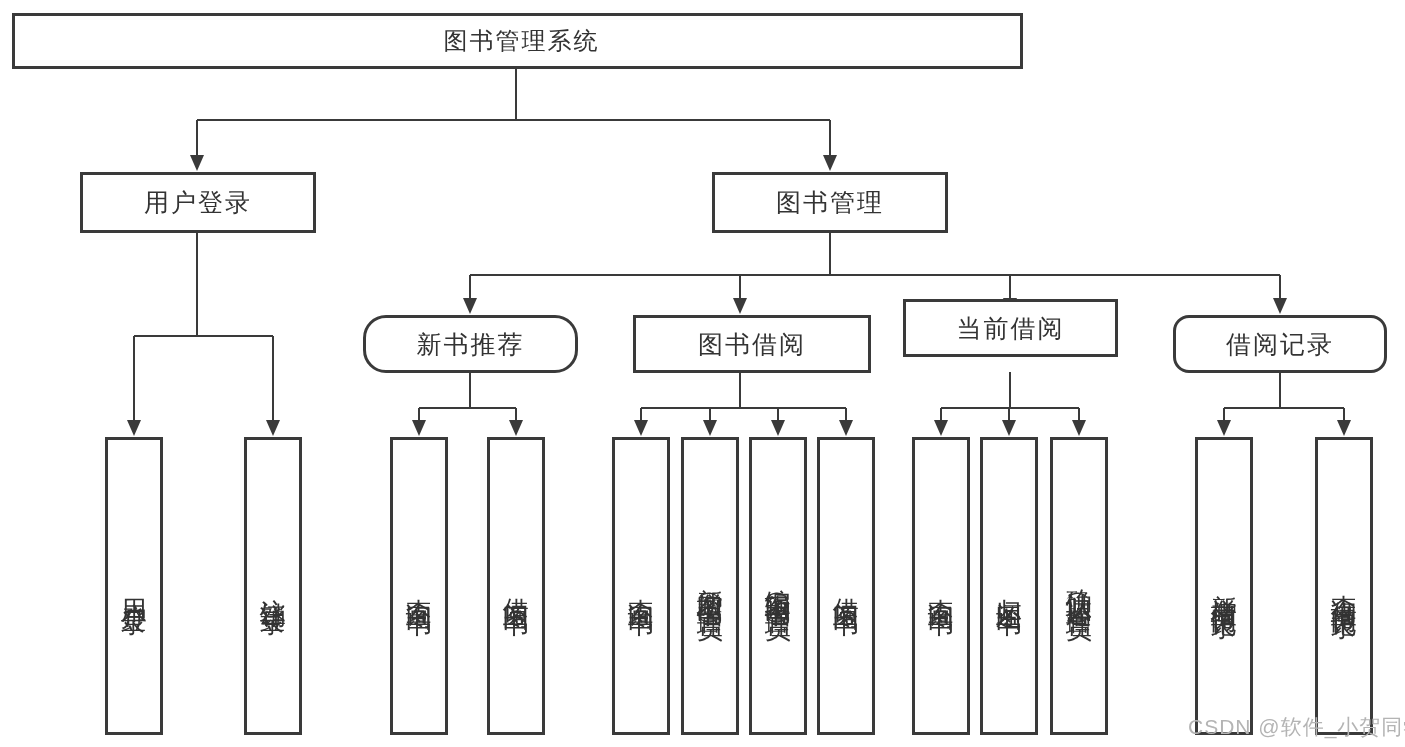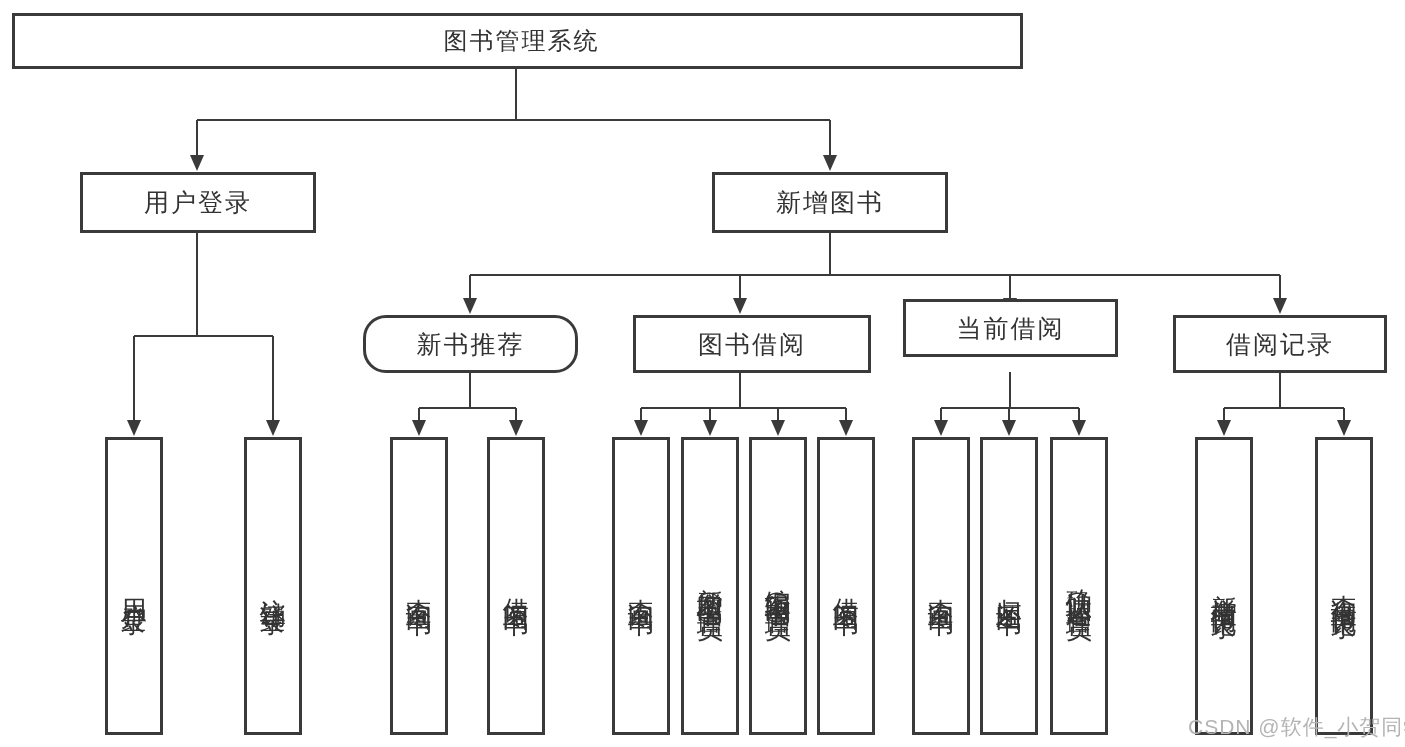--- a/index.html
+++ b/index.html
@@ -57,26 +57,26 @@
       <polygon points="1002,420 1016,420 1009,436"></polygon>
       <polygon points="1072,420 1086,420 1079,436"></polygon>
       <polygon points="1217,420 1231,420 1224,436"></polygon>
       <polygon points="1337,420 1351,420 1344,436"></polygon>
     </g>
   </svg>
 
   <div class="node rootbox" style="left:12px;top:13px;width:1011px;height:56px;">图书管理系统</div>
 
   <div class="node hbox" style="left:80px;top:172px;width:236px;height:61px;">用户登录</div>
-  <div class="node hbox" style="left:712px;top:172px;width:236px;height:61px;">新增图书</div>
+  <div class="node hbox" style="left:712px;top:172px;width:236px;height:61px;">图书管理</div>
 
   <div class="node hbox" style="left:363px;top:315px;width:215px;height:58px;border-radius:23px;">新书推荐</div>
   <div class="node hbox" style="left:633px;top:315px;width:238px;height:58px;">图书借阅</div>
   <div class="node hbox" style="left:903px;top:299px;width:215px;height:58px;">当前借阅</div>
-  <div class="node hbox" style="left:1173px;top:315px;width:214px;height:58px;">借阅记录</div>
+  <div class="node hbox" style="left:1173px;top:315px;width:214px;height:58px;border-radius:16px;">借阅记录</div>
 
   <div class="node vbox" style="left:105px;top:437px;width:58px;height:298px;">用户登录</div>
   <div class="node vbox" style="left:244px;top:437px;width:58px;height:298px;">注销登录</div>
 
   <div class="node vbox" style="left:390px;top:437px;width:58px;height:298px;">查询图书</div>
   <div class="node vbox" style="left:487px;top:437px;width:58px;height:298px;">借阅图书</div>
 
   <div class="node vbox" style="left:612px;top:437px;width:58px;height:298px;">查询图书</div>
   <div class="node vbox" style="left:681px;top:437px;width:58px;height:298px;">新增图书（管理员）</div>
   <div class="node vbox" style="left:749px;top:437px;width:58px;height:298px;">编辑图书（管理员）</div>

